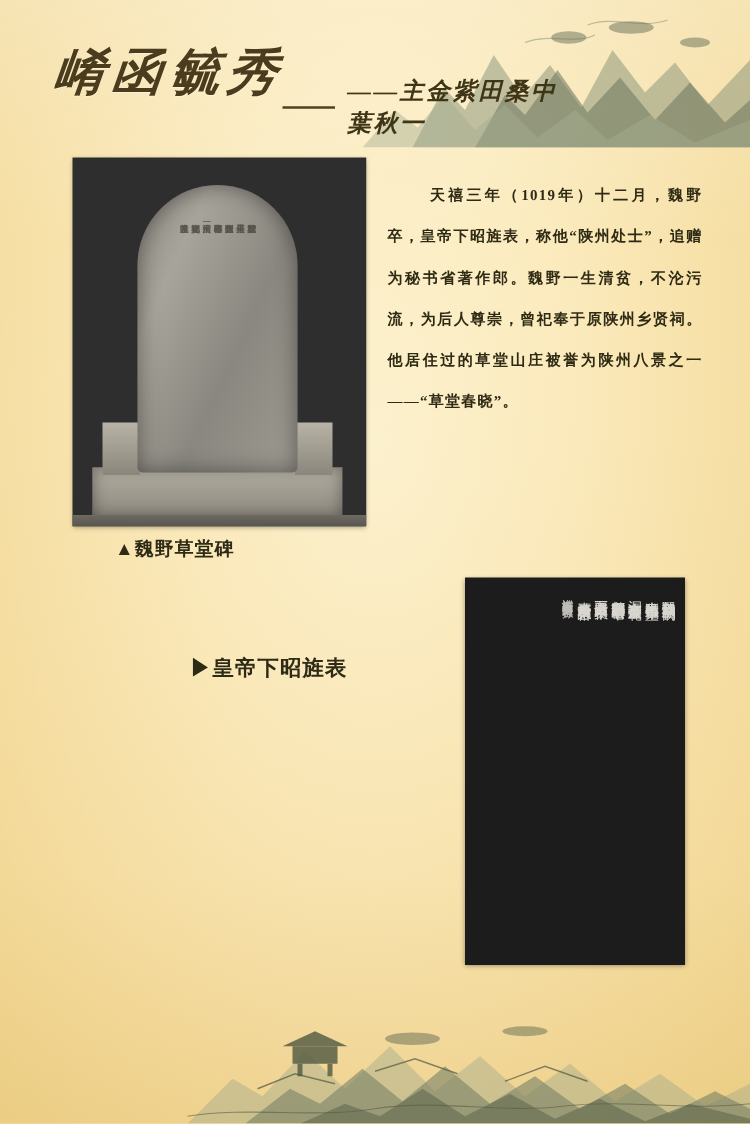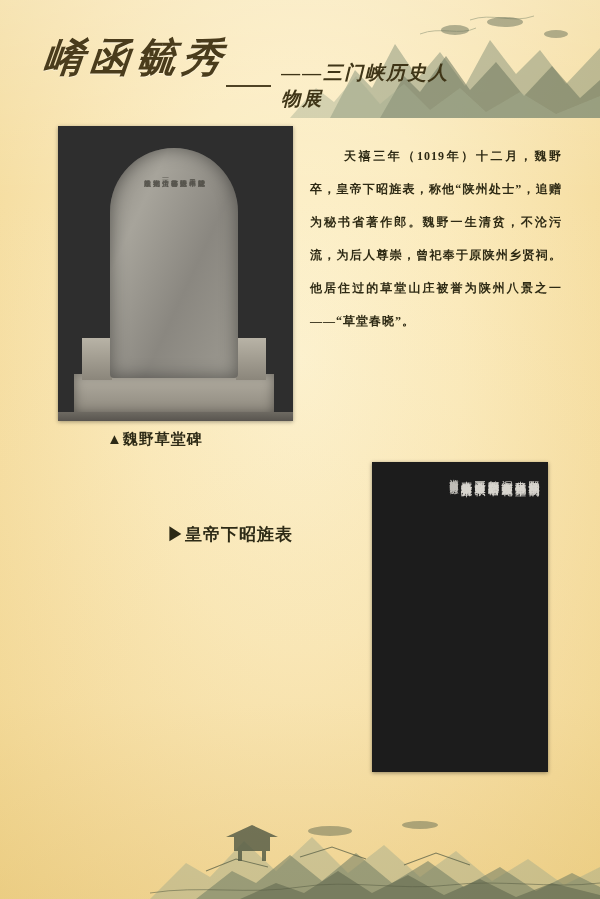--- a/index.html
+++ b/index.html
@@ -100,21 +100,20 @@
     background: #2e2e2e;
     box-shadow: 0 1px 4px rgba(0,0,0,0.35);
     overflow: hidden;
   }
   .caption {
     position: absolute;
     font-size: 15px;
     font-weight: bold;
     color: #2d2a16;
     letter-spacing: 1px;
-    margin-left: 15px;
   }
   .caption-1 {
     left: 92px;
     top: 430px;
   }
   .caption-2 {
     left: 152px;
     top: 523px;
     font-size: 17px;
   }
@@ -264,21 +263,21 @@
         <ellipse cx="505" cy="22" rx="18" ry="5"></ellipse>
         <ellipse cx="556" cy="34" rx="12" ry="4"></ellipse>
       </g>
     </svg>
   </div>
 
   <div class="header">
     <span class="brush-title">崤函毓秀</span>
     <div class="subtitle-wrap">
       <span class="dash"></span>
-      <span class="subtitle">——三门峡历史人物展</span>
+      <span class="subtitle">——主金紫田桑中葉秋一</span>
     </div>
   </div>
 
   <div class="photo-stele">
     <div class="stele-base"></div>
     <div class="stele-pillar-l"></div>
     <div class="stele-pillar-r"></div>
     <div class="stele-body">
       <div class="stele-text">
         <div class="stele-col">魏野草堂碑記</div>

